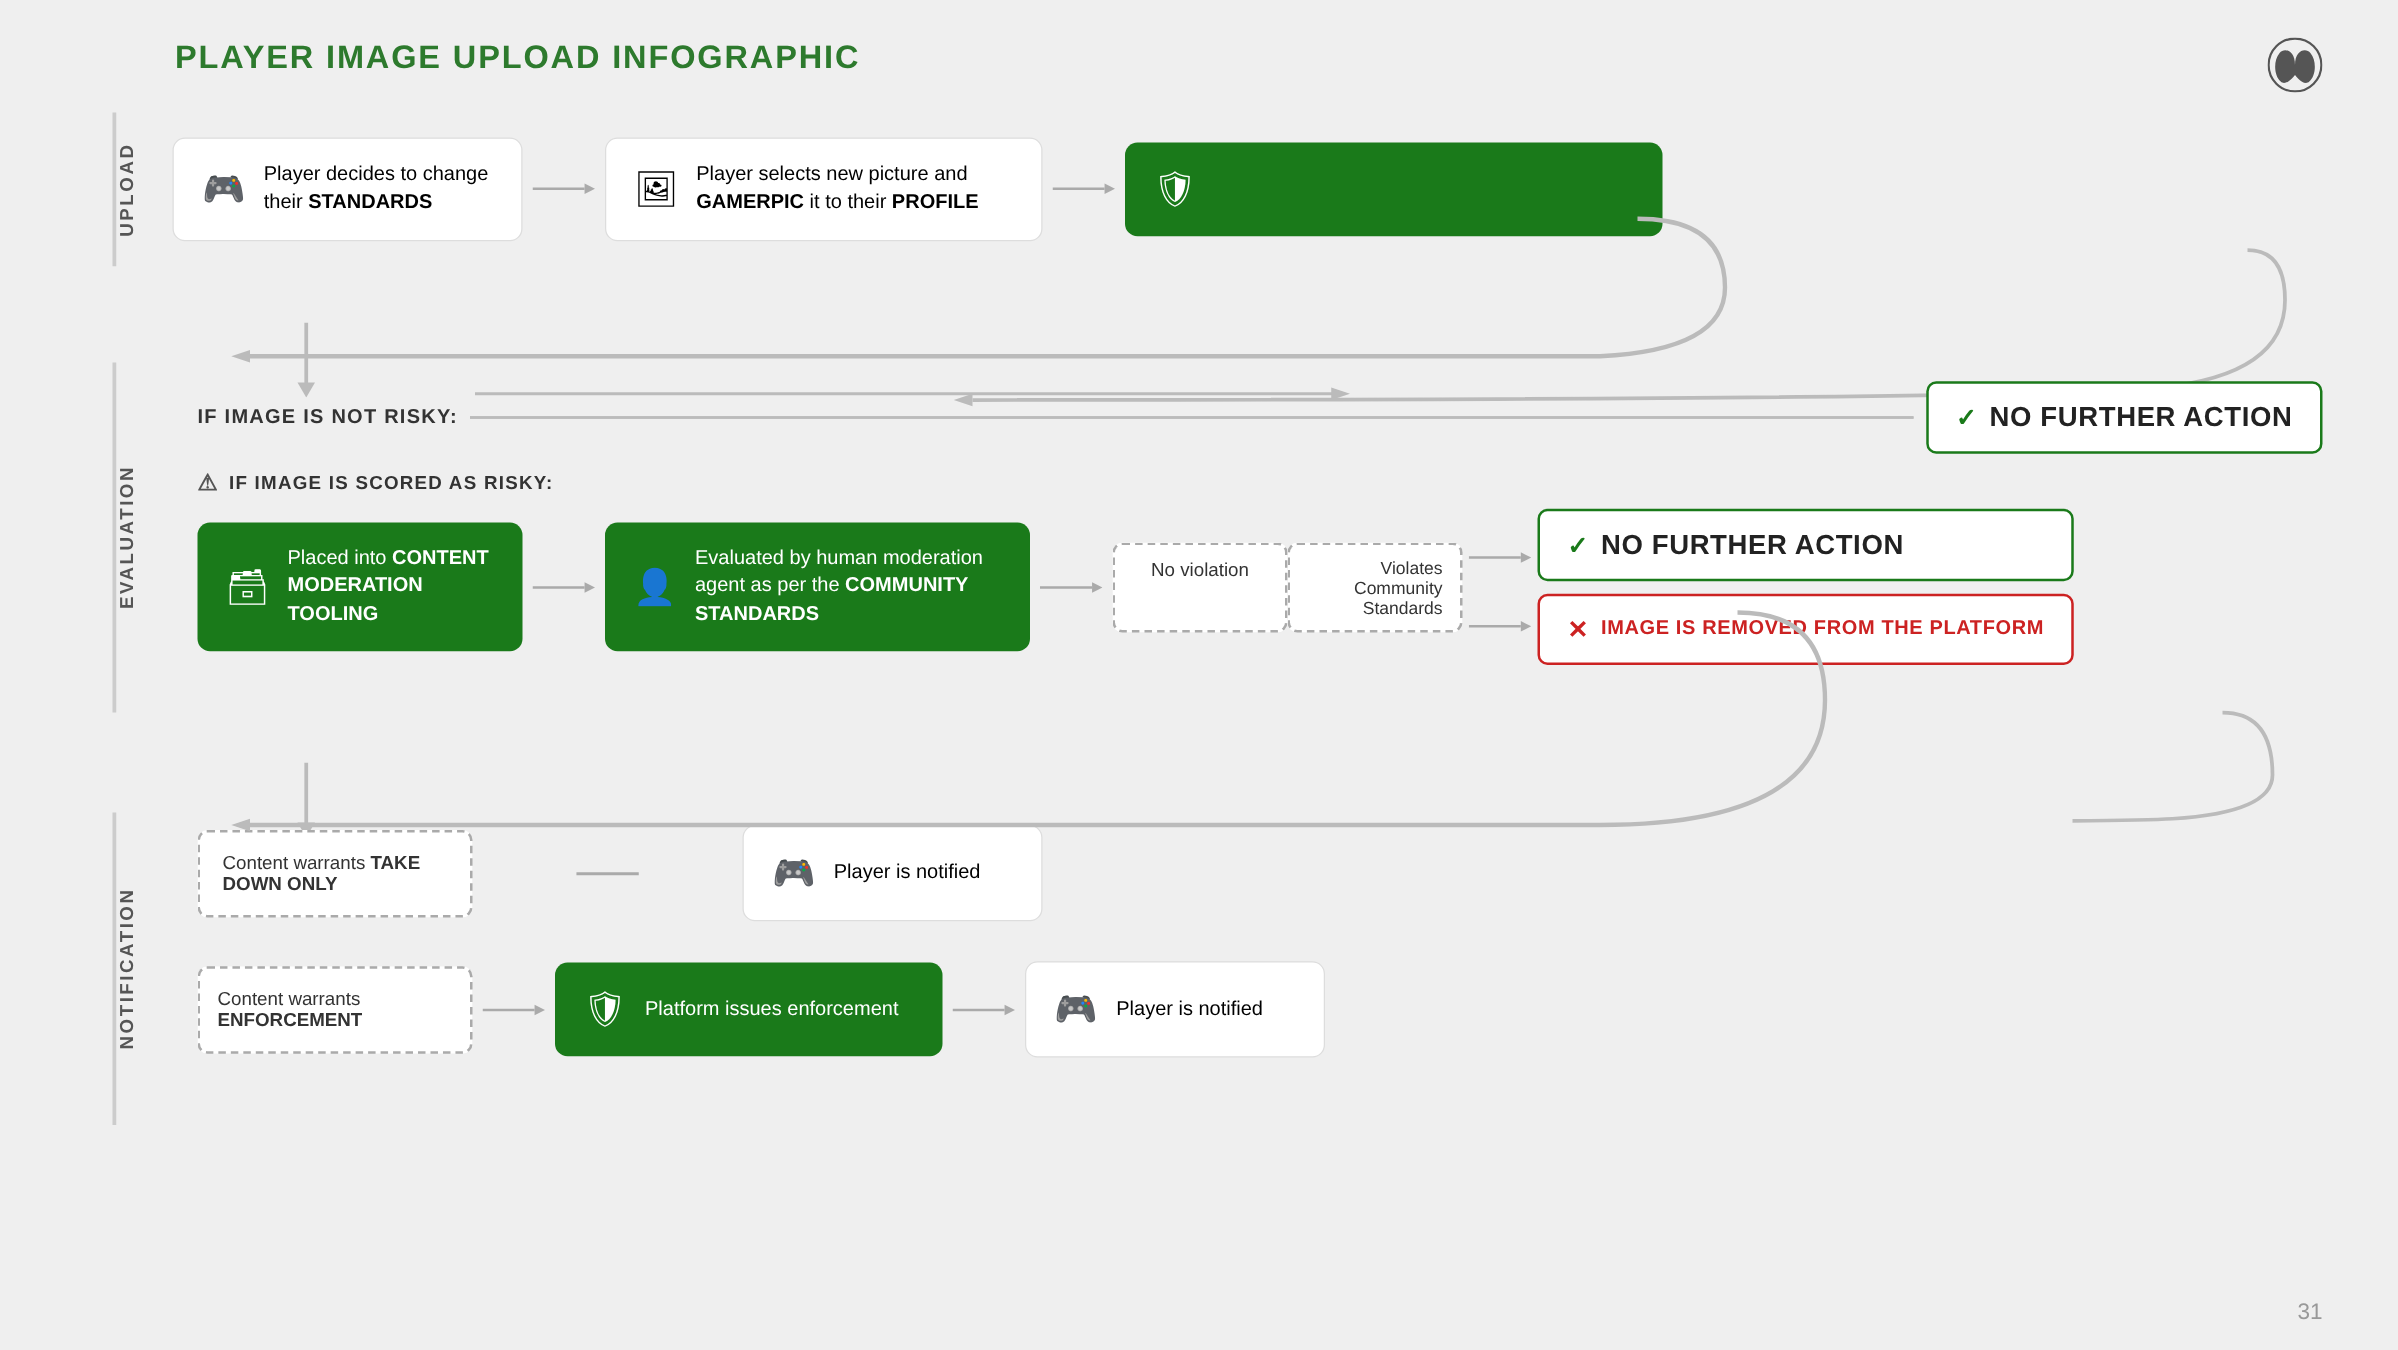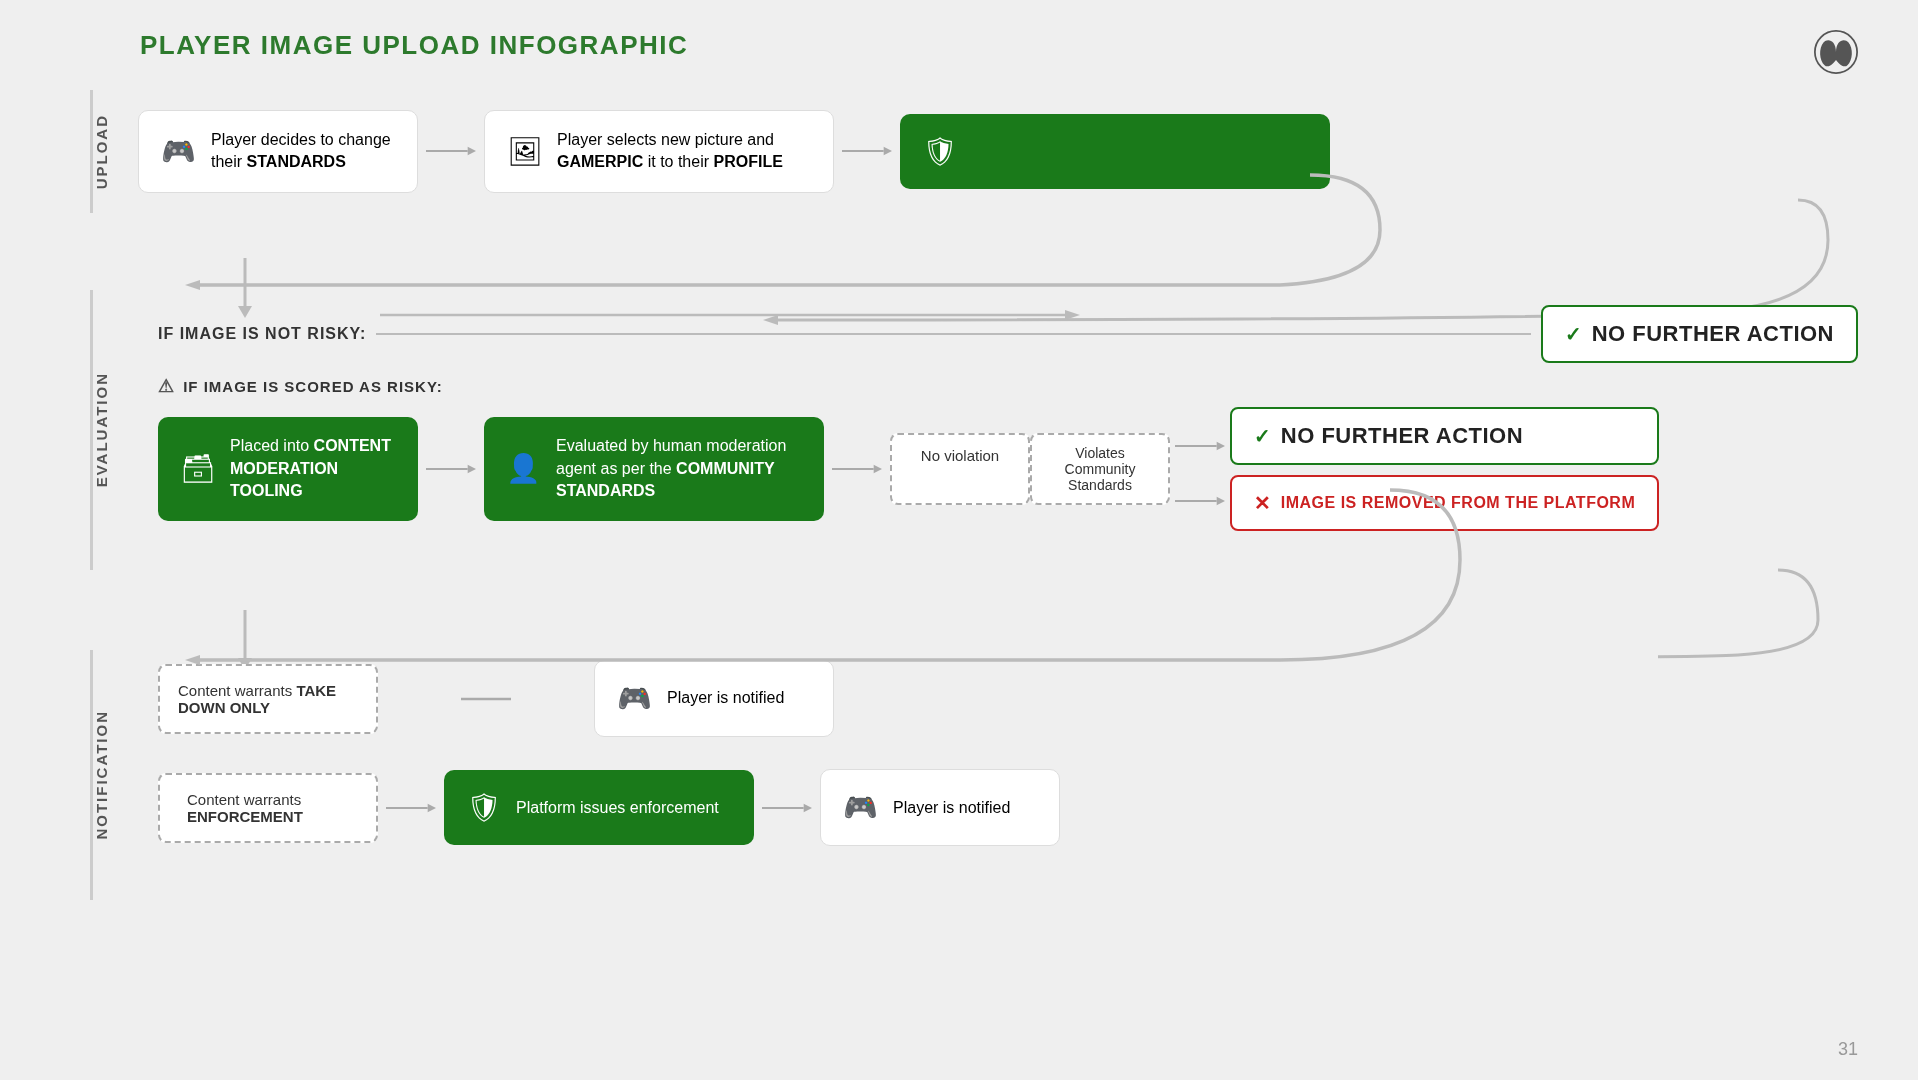--- a/index.html
+++ b/index.html
@@ -382,21 +382,21 @@
                 <polygon points="50,5 60,10 50,15" fill="#aaa"></polygon>
               </svg>
           </div>
 
           <div class="violation-col">
 
             <div class="violation-box">
               <span>No violation</span>
             </div>
 
-            <div class="violation-box" style="font-size:14px; padding:10px 14px;">
+            <div class="violation-box" style="font-size:14px; padding:10px 14px;text-align:right;">
               <span>Violates<br>Community<br>Standards</span>
             </div>
           </div>
 
           <div style="display:flex; flex-direction:column; gap:10px; margin: 0 5px;">
 
             <div style="display:flex; align-items:center; margin-top:8px;">
               <svg viewBox="0 0 60 20" width="50" height="20">
                   <line x1="0" y1="10" x2="50" y2="10" stroke="#aaa" stroke-width="2.5"></line>
                   <polygon points="50,5 60,10 50,15" fill="#aaa"></polygon>
@@ -458,21 +458,21 @@
                 <polygon points="190,5 200,10 190,15" fill="#aaa"></polygon>
               </svg>
           </div>
           <div class="box box-white" style="min-width:240px;">
             <span class="box-icon">🎮</span>
             <span class="box-text">Player is notified</span>
           </div>
         </div>
 
         <div style="display:flex; align-items:center; gap:0;">
-          <div class="violation-box" style="min-width:220px; max-width:220px; text-align:left; padding: 16px 27px;">
+          <div class="violation-box" style="min-width:220px; max-width:220px; text-align:left; padding: 16px 14px;">
             <span>Content warrants <strong>ENFORCEMENT</strong></span>
           </div>
           <div class="arrow">
             <svg viewBox="0 0 60 20" width="55" height="20">
                 <line x1="0" y1="10" x2="50" y2="10" stroke="#aaa" stroke-width="2.5"></line>
                 <polygon points="50,5 60,10 50,15" fill="#aaa"></polygon>
               </svg>
           </div>
           <div class="box box-green" style="min-width:310px; max-width:310px;">
             <span class="box-icon">🛡</span>

